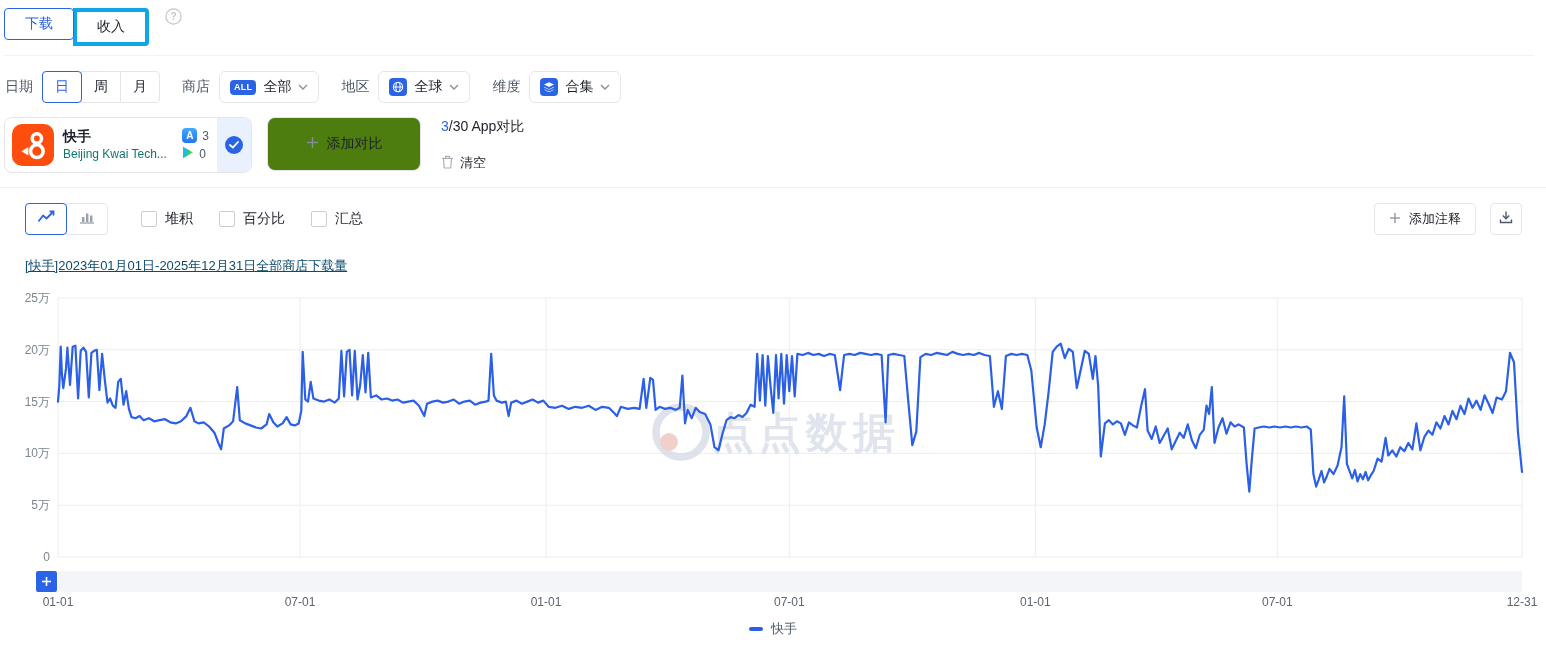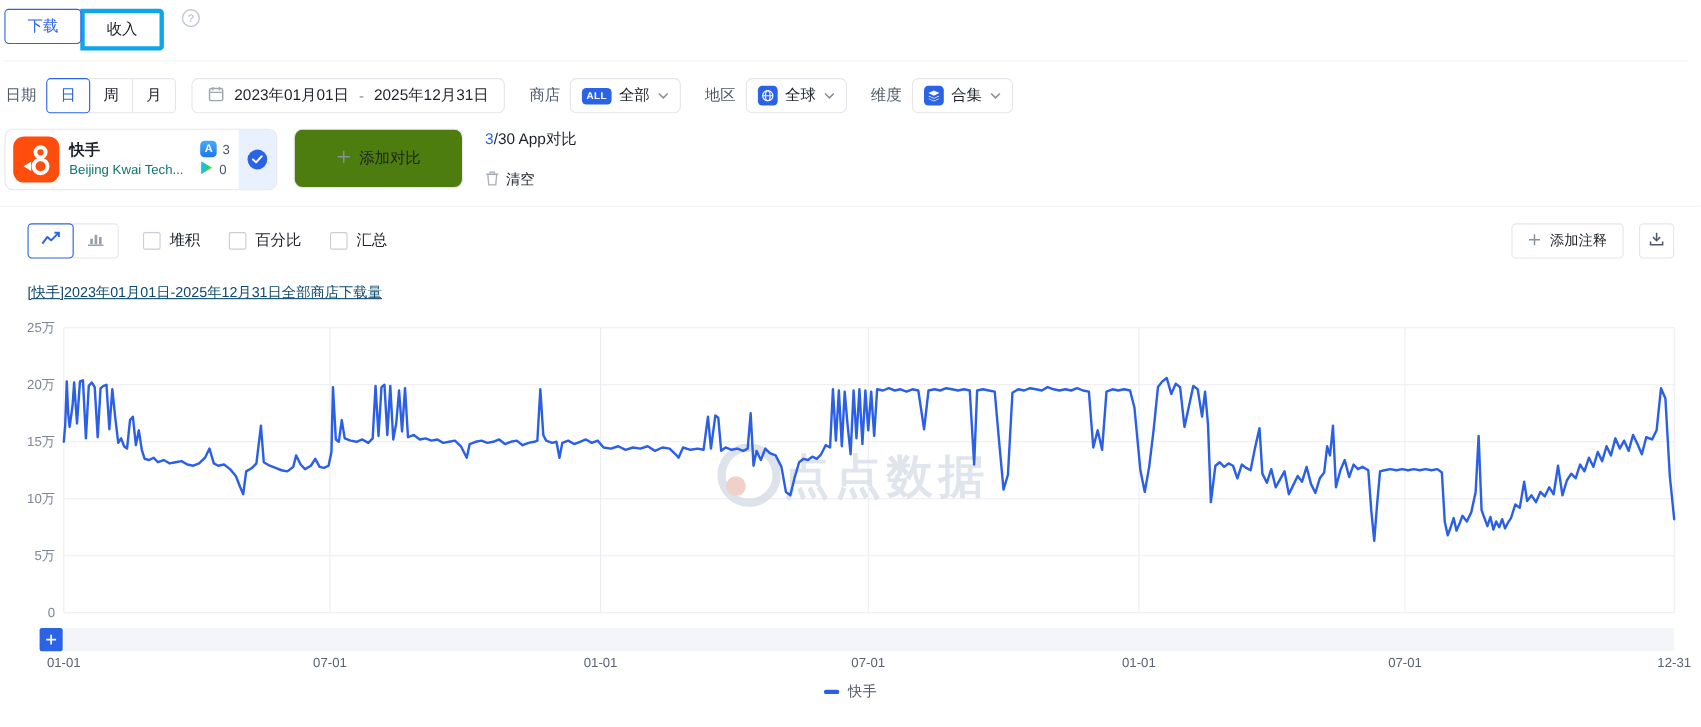--- a/index.html
+++ b/index.html
@@ -45,21 +45,21 @@
   .cmpcount .blue{color:#2b63e6;}
   .clearrow{display:flex;align-items:center;gap:6px;font-size:13px;color:#1d2129;cursor:pointer;}
   
   .chartcard{border-top:1px solid #eef0f3;margin-top:13px;}
   .ctoolbar{display:flex;align-items:center;margin:15px 24px 0 25px;}
   .ctype{display:flex;}
   .ctype .citem{width:40px;height:30px;display:flex;align-items:center;justify-content:center;border:1px solid #e5e6eb;margin-left:-1px;background:#fff;cursor:pointer;}
   .ctype .citem:first-child{border-radius:4px 0 0 4px;margin-left:0;}
   .ctype .citem:last-child{border-radius:0 4px 4px 0;}
   .ctype .citem.active{border:1px solid #2b63e6;border-radius:4px;z-index:2;position:relative;}
-  .cbgroup{display:flex;align-items:center;gap:26px;margin-left:22px;}
+  .cbgroup{display:flex;align-items:center;gap:26px;margin-left:33px;}
   .cb{display:flex;align-items:center;gap:8px;font-size:14px;cursor:pointer;}
   .cbbox{width:14px;height:14px;border:1px solid #c9cdd4;border-radius:2px;background:#fff;}
   .spacer{flex:1;}
   .annotate{height:30px;border:1px solid #e5e6eb;border-radius:4px;background:#fff;display:flex;align-items:center;gap:8px;padding:0 14px;font-size:13px;cursor:pointer;}
   .dlbtn{width:30px;height:30px;border:1px solid #e5e6eb;border-radius:4px;background:#fff;display:flex;align-items:center;justify-content:center;margin-left:14px;cursor:pointer;}
   .ctitle{margin:22px 0 0 25px;font-size:13px;color:#0c4a6e;text-decoration:underline;}
   .chart-wrap{position:relative;height:330px;margin-top:11px;}
   .chart-wrap svg.main{position:absolute;left:0;top:0;}
   .zoomplus{position:absolute;left:36px;top:285px;width:21px;height:21px;background:#2b63e6;border-radius:2px;display:flex;align-items:center;justify-content:center;cursor:pointer;z-index:3;}
   .zoomtrack{position:absolute;left:58px;top:285px;width:1464px;height:21px;background:#f4f5f8;z-index:2;cursor:pointer;}
@@ -95,31 +95,20 @@
     <div class="seg">
       <div class="sitem active">
           <span>日</span>
         </div>
       <div class="sitem">
           <span>周</span>
         </div>
       <div class="sitem">
           <span>月</span>
         </div>
-    </div>
-    <div class="datebox">
-      <span><svg width="15" height="15" viewBox="0 0 15 15">
-            <rect x="1.5" y="2.5" width="12" height="11" rx="1.5" fill="none" stroke="#a0a6b1" stroke-width="1.3"></rect>
-            <line x1="4.6" y1="1" x2="4.6" y2="4" stroke="#a0a6b1" stroke-width="1.3"></line>
-            <line x1="10.4" y1="1" x2="10.4" y2="4" stroke="#a0a6b1" stroke-width="1.3"></line>
-            <line x1="1.5" y1="6" x2="13.5" y2="6" stroke="#a0a6b1" stroke-width="1.1"></line>
-          </svg></span>
-      <span>2023年01月01日</span>
-      <span class="dash">-</span>
-      <span>2025年12月31日</span>
     </div>
     <span class="flabel mlead">商店</span>
     <div class="selbox">
       <span class="badge-all">ALL</span>
       <span>全部</span>
       <span class="chev">
           <svg width="10" height="6" viewBox="0 0 10 6">
             <polyline points="1,1 5,5 9,1" fill="none" stroke="#86909c" stroke-width="1.4"></polyline>
           </svg>
         </span>

